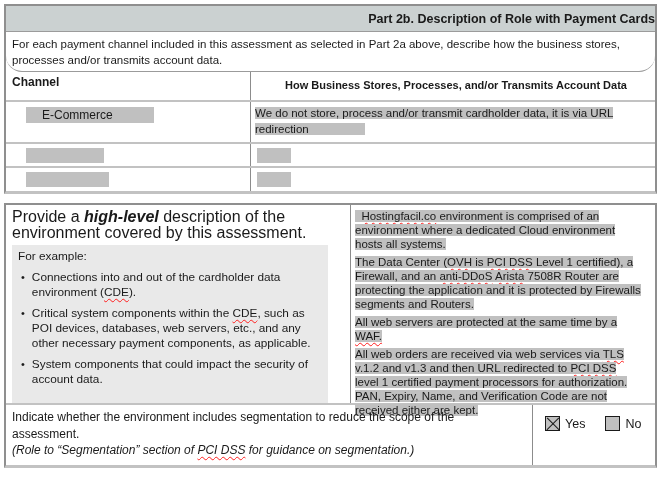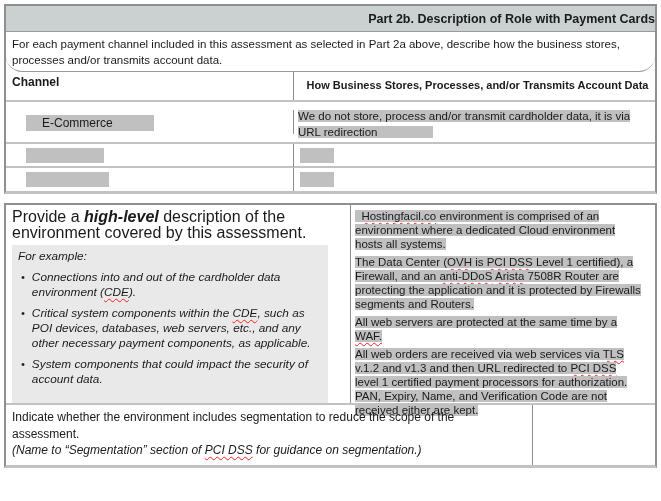--- a/index.html
+++ b/index.html
@@ -25,25 +25,25 @@
   .hdr-row{
     background:var(--header);height:26px;line-height:26px;
     padding-left:24px;font-weight:bold;font-size:12.5px;
     border-bottom:1px solid var(--bmid);white-space:nowrap;text-align:right;
   }
   .intro-row{
     padding:4px 6px 3px 6px;font-size:11.5px;line-height:16px;
     border-bottom:1px solid var(--bmid);min-height:37px;border-radius:16px;
   }
   .cols-row{display:flex;border-bottom:2px solid var(--blight);height:30px;}
-  .cols-row .c1,.data-row .c1{width:288px;border-right:1px solid #8c8c8c;flex:none;}
+  .cols-row .c1,.data-row .c1{width:245px;border-right:1px solid #8c8c8c;flex:none;}
   .cols-row .c2,.data-row .c2{flex:1;}
   .cols-row .c1{padding:3px 6px;font-weight:bold;font-size:12px;}
   .cols-row .c2{padding:6px 6px 3px 12px;font-weight:bold;font-size:11px;line-height:14px;text-align:center;}
-  .data-row{display:flex;align-items:center;}
+  .data-row{display:flex;}
   .row1{height:42px;border-bottom:2px solid var(--blight);}
   .row2{height:24px;border-bottom:2px solid var(--blight);}
   .row3{height:23px;}
   .row1 .c1{padding:3px 6px;}
   .row1 .c2{padding:3px 8px 0 4px;font-size:11.5px;line-height:16px;}
   .channel-field{
     display:inline-block;min-width:128px;min-height:15px;background:var(--highlight);
     font-size:12px;line-height:16px;padding:0 8px 0 16px;margin-left:14px;
   }
   .desc-hl span{background:var(--highlight);margin-top:26px;}
@@ -53,21 +53,21 @@
   .fb-left2{width:83px;margin-left:20px;}
   .fb-right{width:34px;margin-left:6px;}
 
   
   .main-row{display:flex;border-bottom:2px solid var(--blight);height:200px;}
   .main-row .left{width:345px;border-right:1px solid #8c8c8c;flex:none;padding:4px 6px 0 6px;}
   .main-row .right{flex:1;padding:4px 13px 0 4px;font-size:11.5px;line-height:14px;}
   .prompt{font-size:16px;line-height:15.5px;margin-bottom:5px;}
   .bi{font-weight:bold;font-style:italic;}
   .example-block{
-    background:var(--example);font-style:italic;font-size:11.8px;line-height:15px;
+    background:var(--example);font-size:11.8px;line-height:15px;
     padding:4px 6px 8px 6px;margin-right:16px;min-height:158px;
   }
   .bullet{display:flex;gap:7px;margin:6px 0 0 3px;}
   .bullet .dot{flex:none;font-size:11px;line-height:15px;}
   .hlp{margin-bottom:4px;}
   .hlp span{background:var(--highlight);}
   .miss{
     text-decoration:underline;
     text-decoration-style:wavy;
     text-decoration-color:var(--squiggle);
@@ -156,18 +156,24 @@
       <div class="right">
         <div class="hlp"><span>&nbsp;&nbsp;</span><span class="miss">Hostingfacil.co</span><span> environment is comprised of an environment where a dedicated Cloud environment hosts all systems.</span></div>
         <div class="hlp"><span>The Data Center (</span><span class="miss">OVH</span><span> is </span><span class="miss">PCI DSS</span><span> Level 1 certified), a Firewall, and an </span><span class="miss">anti-DDoS</span><span> </span><span class="miss">Arista</span><span> 7508R Router are protecting the application and it is protected by Firewalls segments and Routers.</span></div>
         <div class="hlp"><span>All web servers are protected at the same time by a </span><span class="miss">WAF.</span></div>
         <div class="hlp"><span>All web orders are received via web services via </span><span class="miss">TLS</span><span> v.1.2 and v1.3 and then URL redirected to </span><span class="miss">PCI DSS</span><span> level 1 certified payment processors for authorization. PAN, Expiry, Name, and Verification Code are not received either are kept.</span></div>
       </div>
     </div>
     <div class="seg-row">
       <div class="seg-text">
         <div>Indicate whether the environment includes segmentation to reduce the scope of the assessment.</div>
-        <div class="seg-note"><span>(Name to “Segmentation” section of </span><span class="miss">PCI DSS</span><span> for guidance on segmentation.)</span></div>
+        <div class="seg-note"><span>(Role to “Segmentation” section of </span><span class="miss">PCI DSS</span><span> for guidance on segmentation.)</span></div>
+      </div>
+      <div class="seg-checks">
+        <span class="cb checked"></span>
+        <span class="cb-label">Yes</span>
+        <span class="cb"></span>
+        <span class="cb-label">No</span>
       </div>
     </div>
   </div>
 
 </div>
 
 </body></html>

